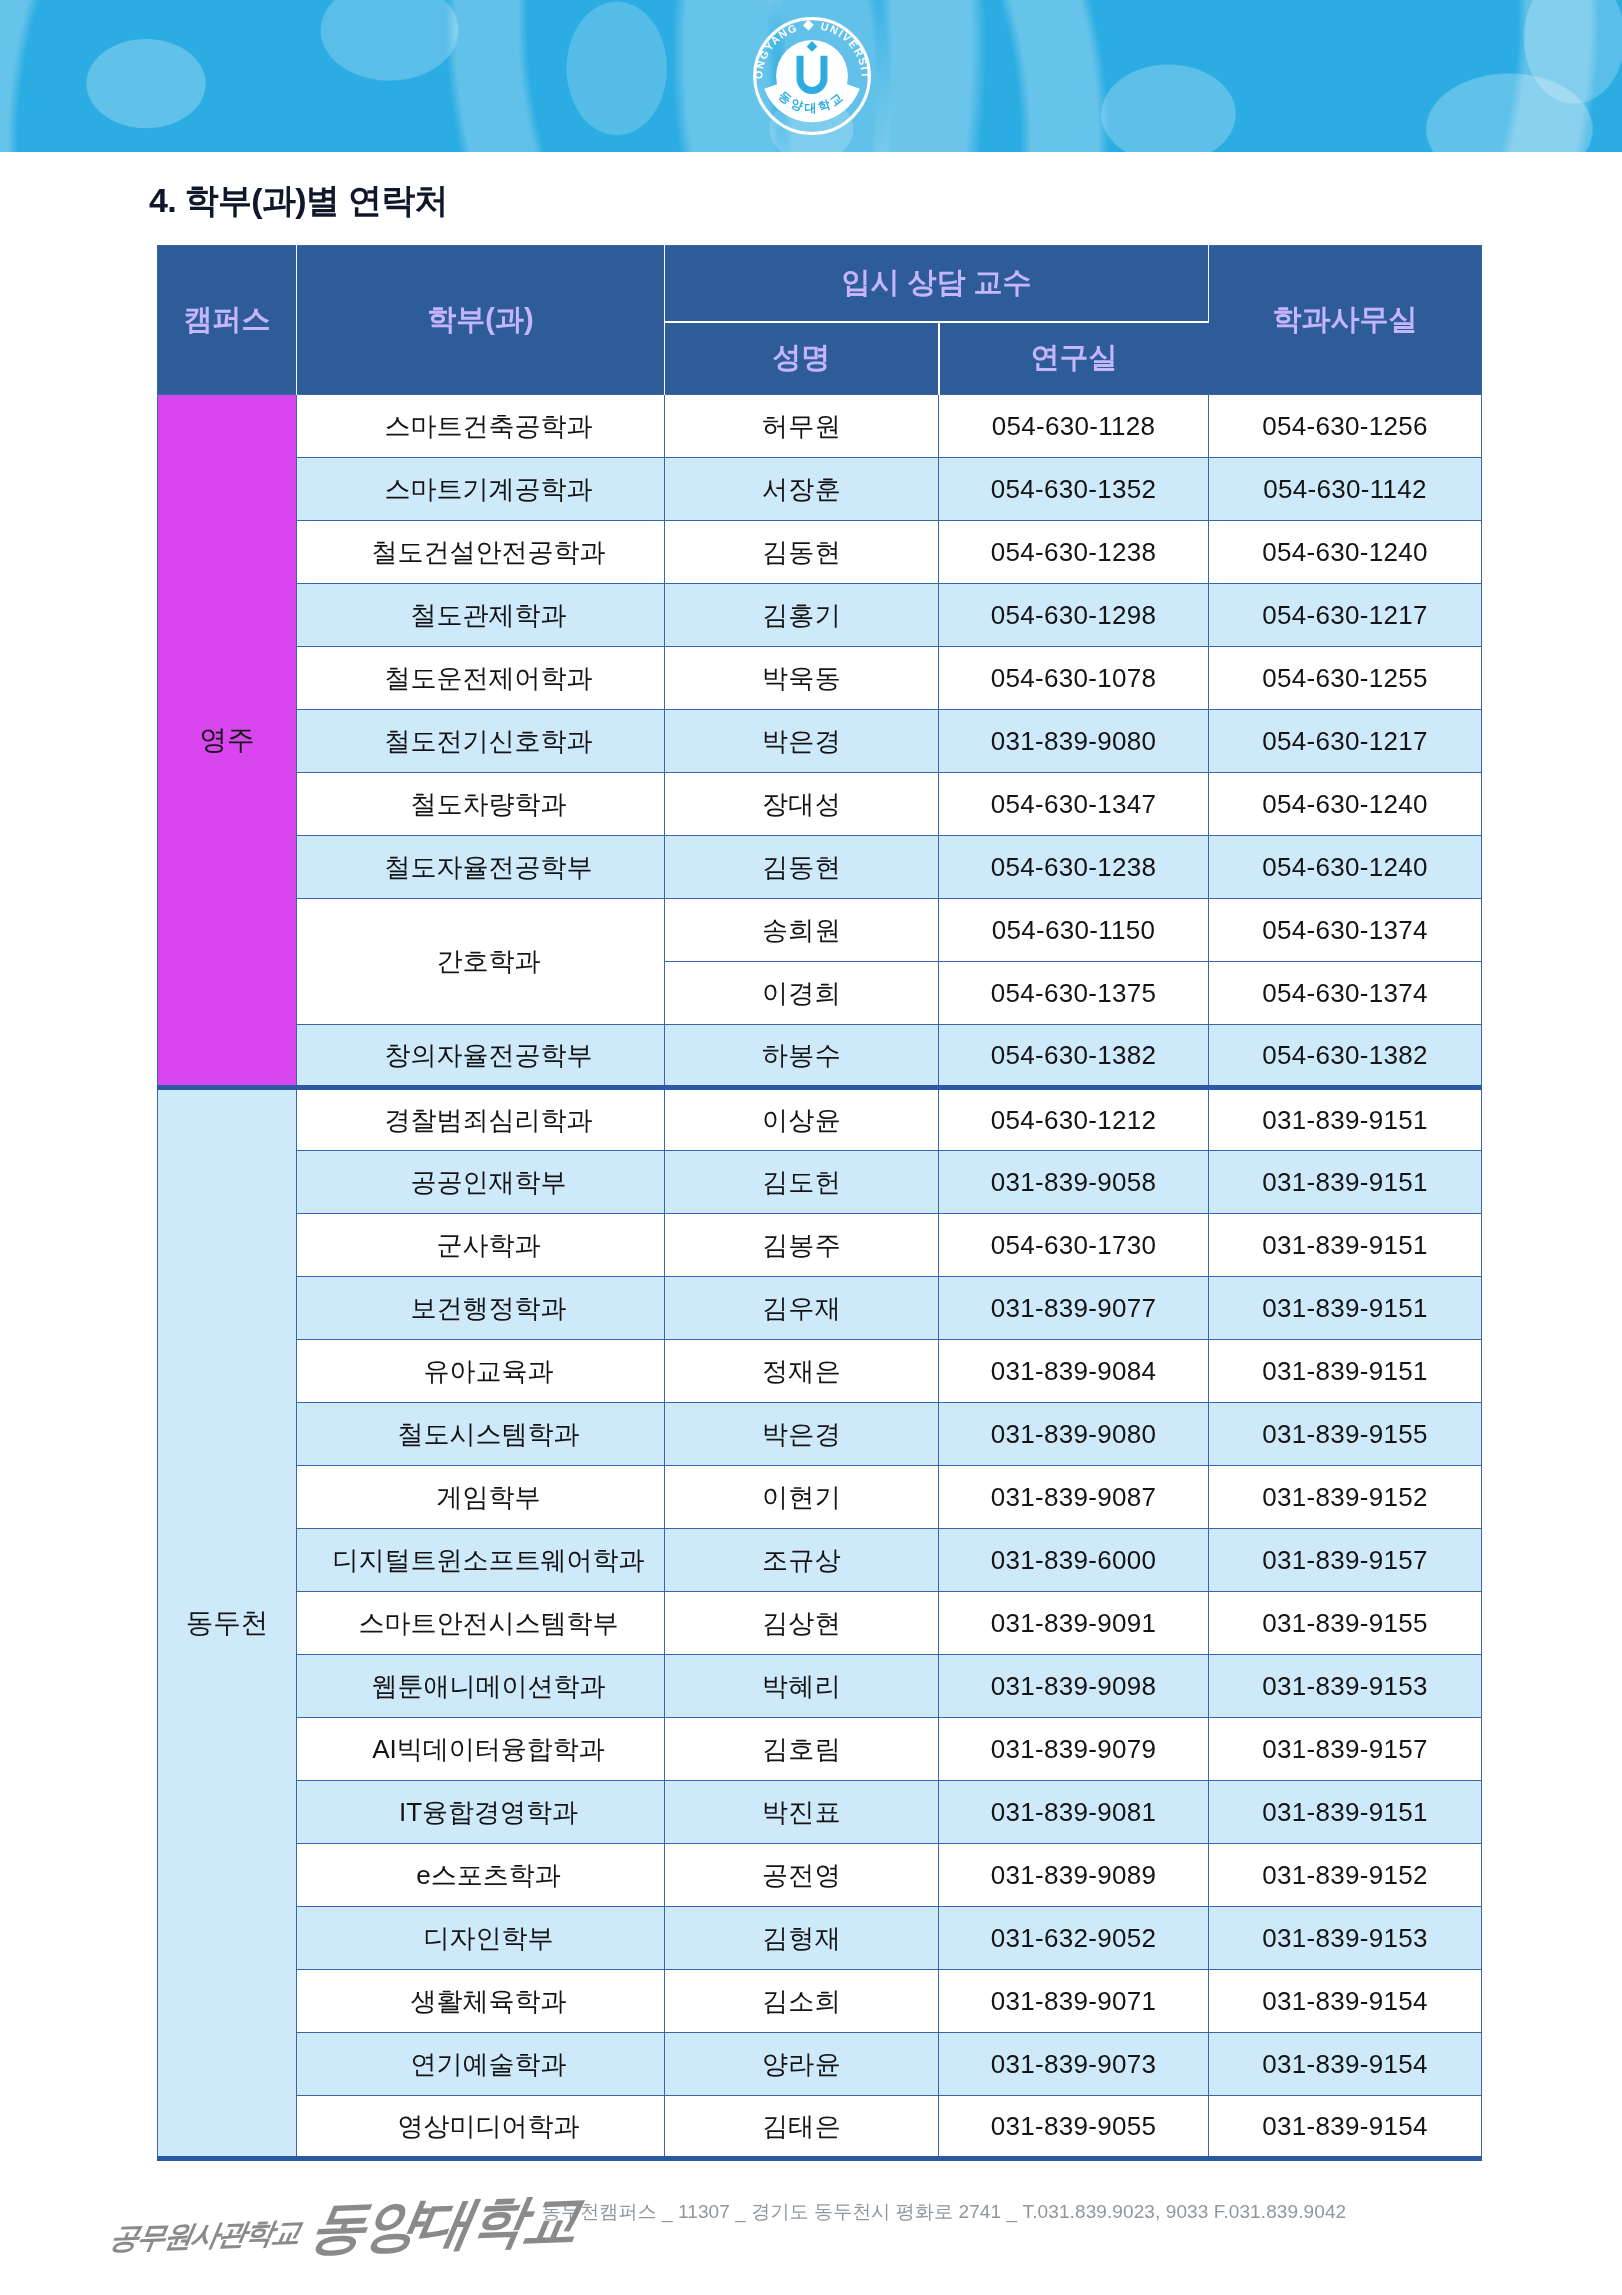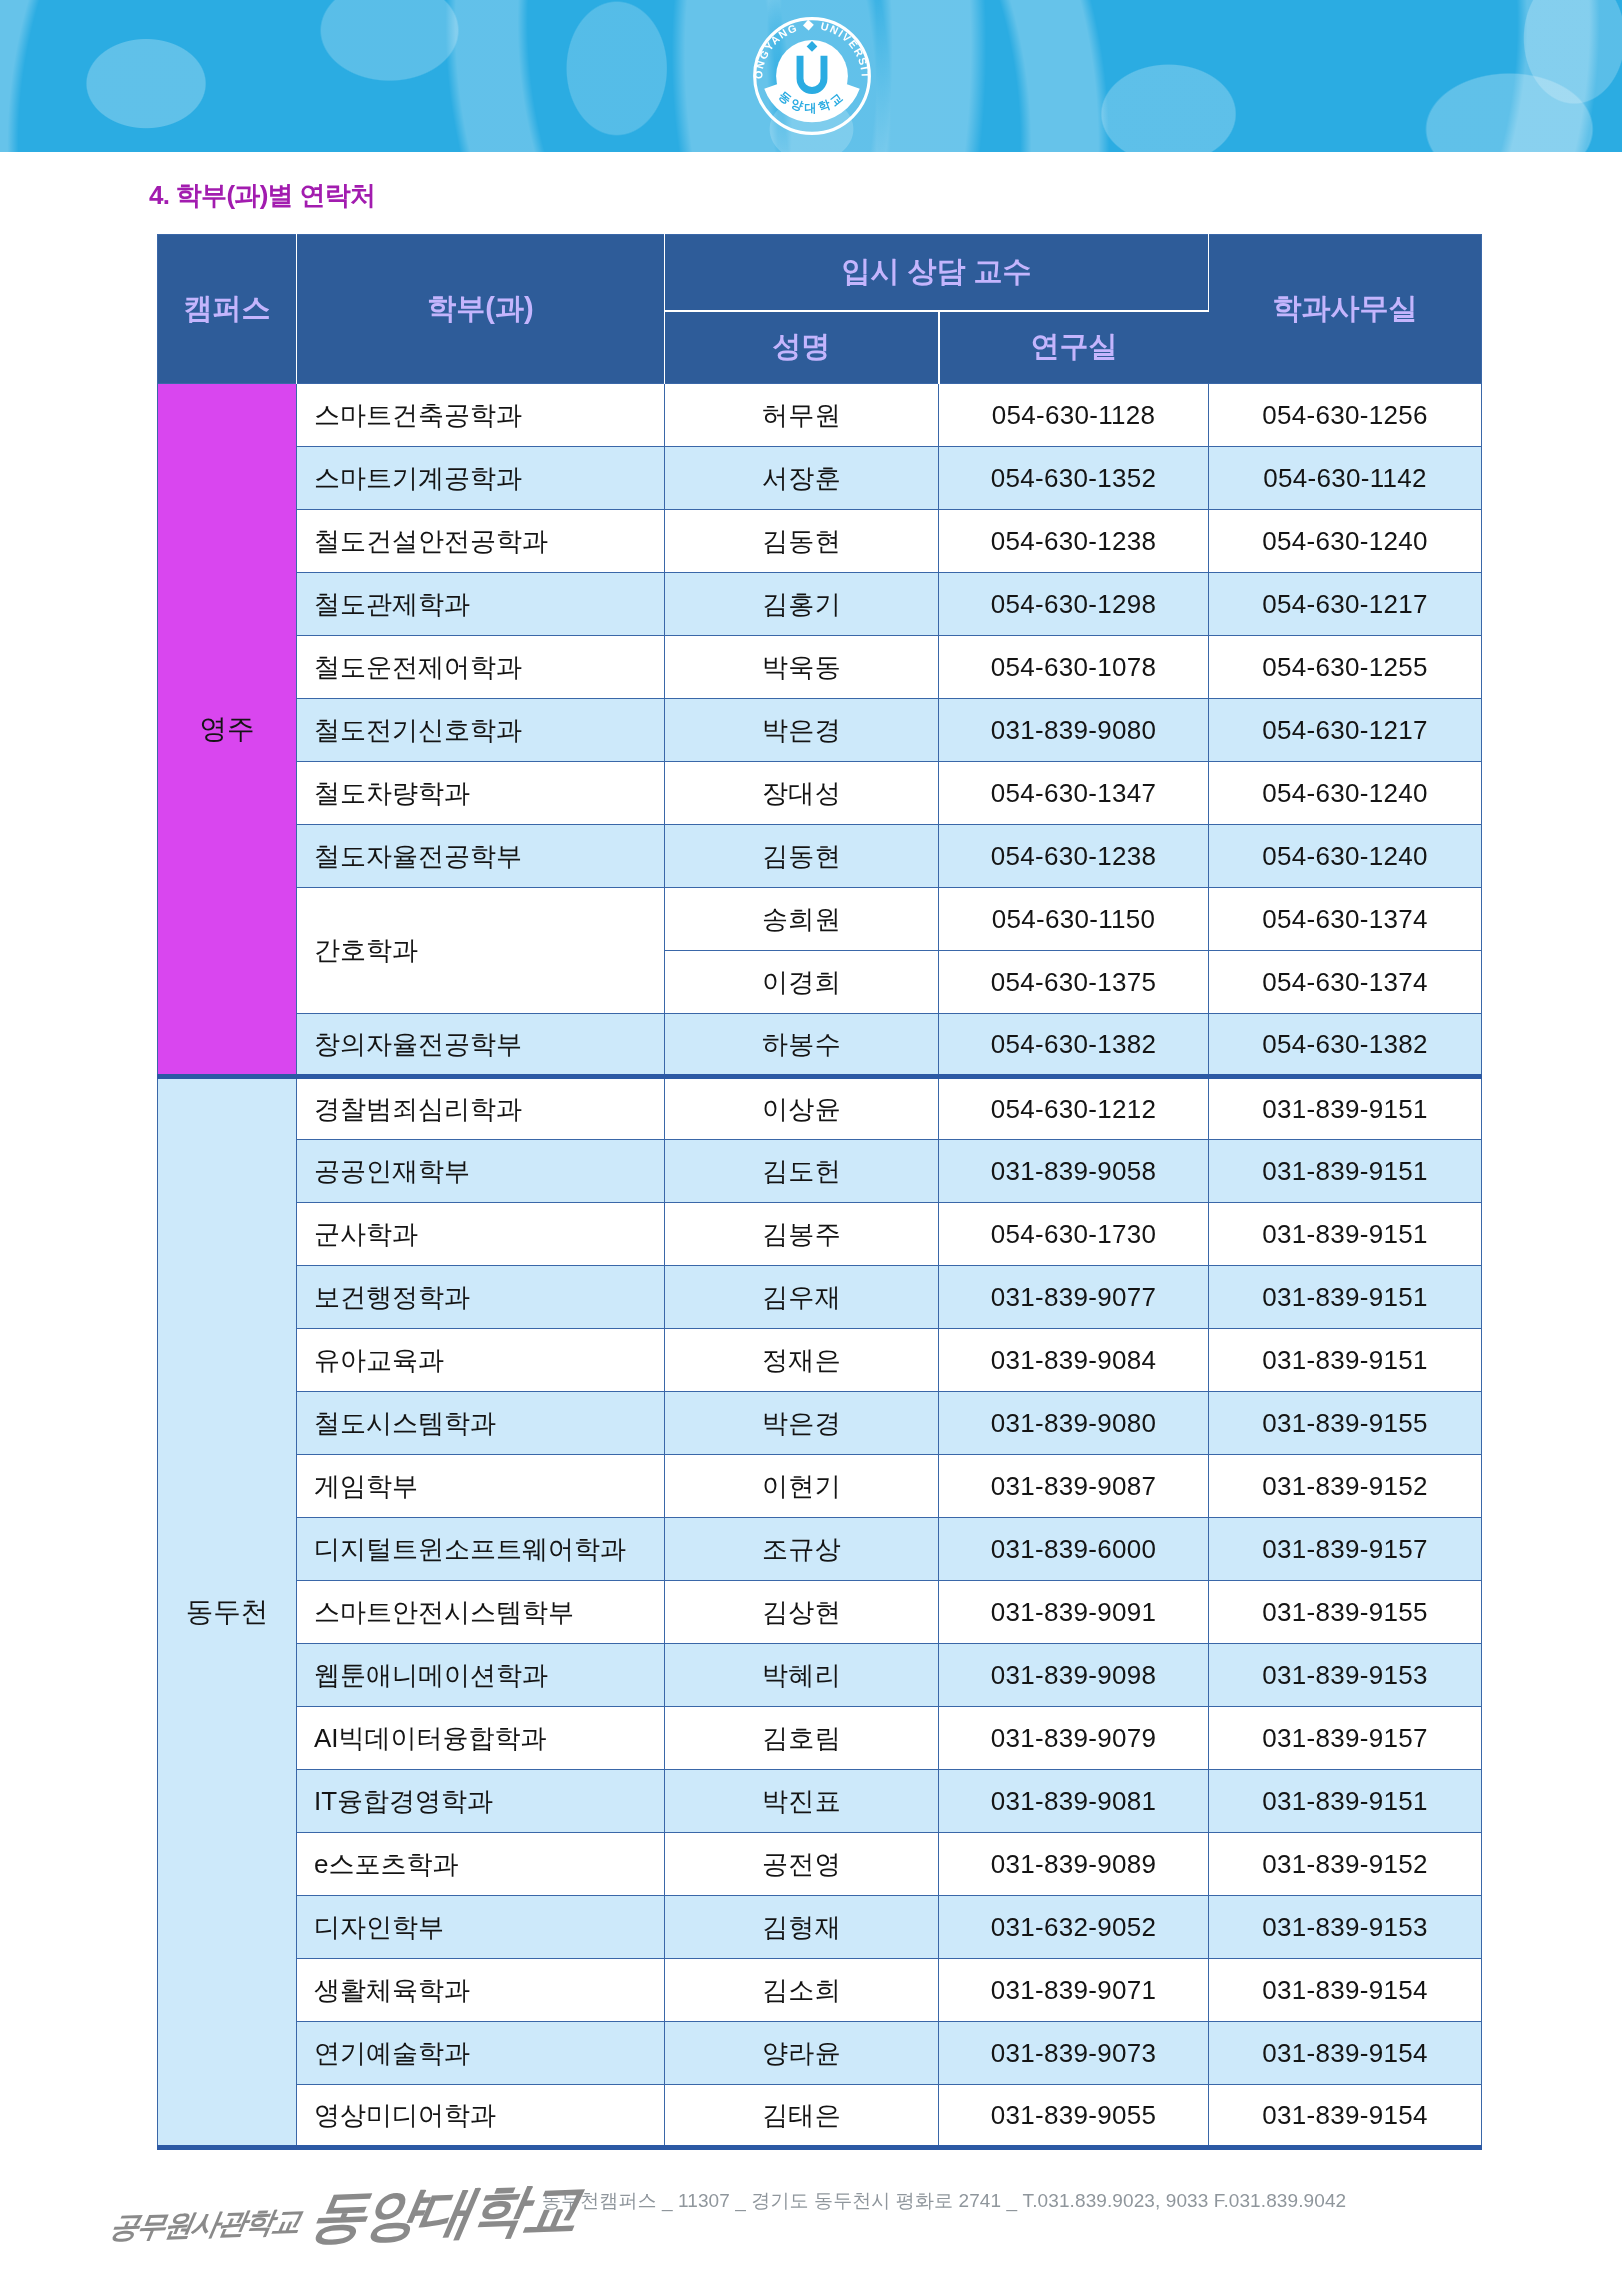--- a/index.html
+++ b/index.html
@@ -25,21 +25,21 @@
       radial-gradient(circle at 63% 15%, transparent 48%, rgba(255,255,255,.26) 49% 55%, transparent 56%),
       radial-gradient(151px 111px at 72% 75%, rgba(255,255,255,.24) 0 44%, transparent 45%),
       radial-gradient(circle at 83% 35%, transparent 42%, rgba(255,255,255,.28) 43% 49%, transparent 50%),
       radial-gradient(196px 131px at 93% 85%, rgba(255,255,255,.25) 0 42%, transparent 43%),
       radial-gradient(111px 144px at 97% 25%, rgba(255,255,255,.22) 0 45%, transparent 46%),
       radial-gradient(92px 72px at 50% 85%, rgba(255,255,255,.18) 0 45%, transparent 46%);
   }
   .logo-seal{position:relative;z-index:2;}
   
   .page-title{
-    margin:26px 0 0 149px;font-size:26px;font-weight:bold;color:#a21caf;letter-spacing:-0.7px;
+    margin:26px 0 0 149px;font-size:34px;font-weight:bold;color:#0f172a;letter-spacing:-0.7px;
   }
   
   .table-wrap{margin:21px 0 0 157px;}
   table.contact{
     border-collapse:collapse;table-layout:fixed;width:1323px;
     border:1.3px solid #3A67A8;border-bottom:5.2px solid #2C59A4;
   }
   col.c-campus{width:139px;} col.c-dept{width:368px;}
   col.c-name{width:274px;} col.c-lab{width:270px;} col.c-office{width:273px;}
   th{
@@ -51,21 +51,21 @@
   th.h-dept{border-right:1.3px solid #ffffff;}
   th.h-prof{border-bottom:2px solid #ffffff;border-right:1.3px solid #ffffff;}
   th.h-name{border-right:2px solid #ffffff;}
   tbody tr{height:63px;}
   td{
     border:1.3px solid #3A67A8;font-size:26px;color:#141414;
     vertical-align:middle;background:#ffffff;
   }
   td.campus{text-align:center;font-size:27.5px;background:#d946ef;}
   td.campus.campus-blue{background:#CDE9FA;}
-  td.dept{text-align:left;padding-left:17px;}
+  td.dept{text-align:center;padding-left:17px;}
   td.name,td.lab,td.office{text-align:center;letter-spacing:0.3px;}
   tr.blue td:not(.campus){background:#CDE9FA;}
   tr.sec-start td{border-top:5.2px solid #2C59A4;}
   
   .footer{display:flex;margin:29px 0 0 110px;align-items:flex-start;}
   .script-logo{
     color:#8a8a8a;width:432px;flex:0 0 auto;transform:rotate(-2deg);
     font-family:"DejaVu Serif","Liberation Serif",serif;font-style:italic;font-weight:bold;
     white-space:nowrap;line-height:1;margin-top:9.2px;
   }

